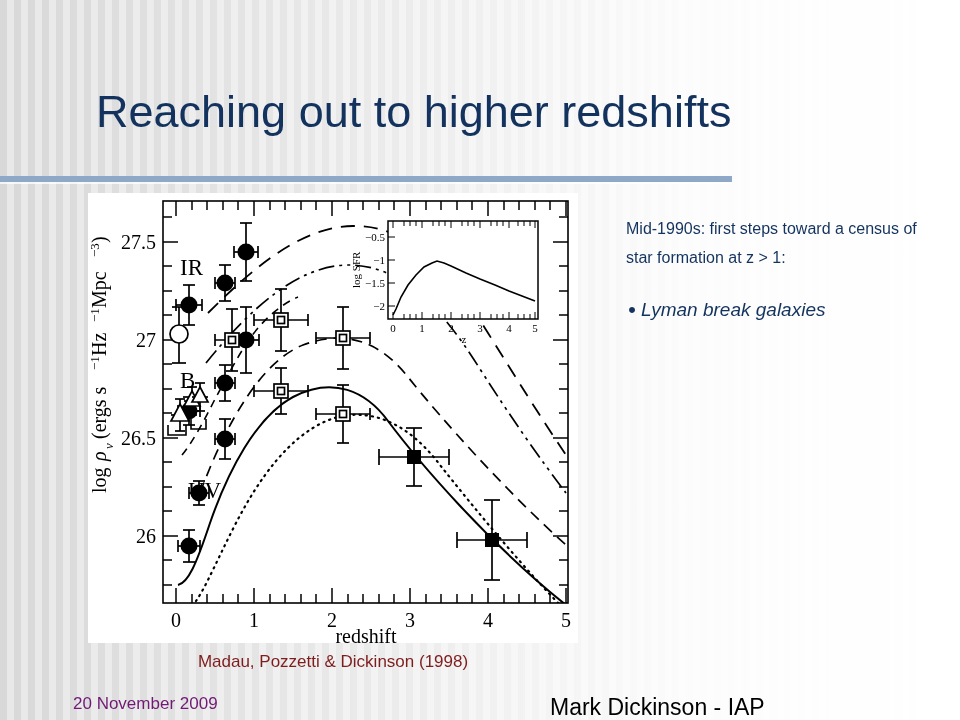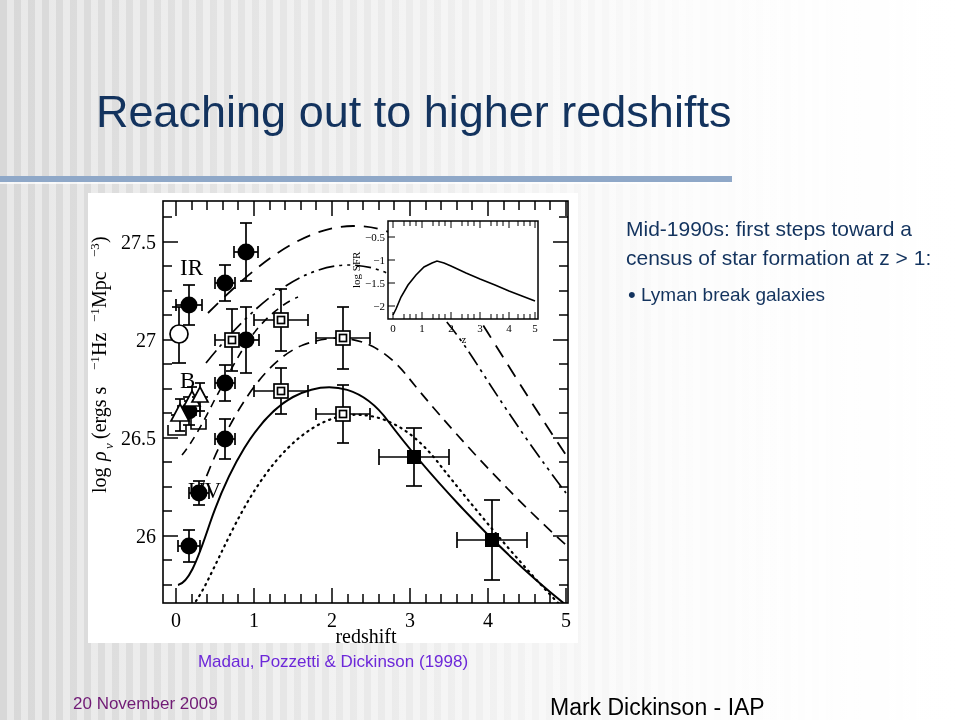--- a/index.html
+++ b/index.html
@@ -39,30 +39,30 @@
     background:rgba(255,255,255,0.75);
   }
   
   #figure-panel{
     position:absolute;left:88px;top:193px;width:490px;height:450px;
     background:#ffffff;
   }
   #figure-svg{display:block;width:490px;height:450px;}
   #figure-caption{
     position:absolute;left:88px;top:652px;width:490px;
-    text-align:center;font-size:17px;color:#6d28d9;white-space:nowrap;
+    text-align:center;font-size:17px;color:#7f1d1d;white-space:nowrap;
   }
   
   #body-text{
     position:absolute;left:626px;top:214px;width:320px;color:#13335e;
   }
   #body-lead{
-    font-size:21px;line-height:29px;
-  }
-  #bullets{margin-top:10px;}
+    font-size:16px;line-height:29px;
+  }
+  #bullets{margin-top:25px;font-style:italic;}
   .bullet-row{
     display:block;font-size:19px;line-height:25px;white-space:nowrap;
   }
   .b1{padding-left:2px;}
   .b1 .dot{font-size:22px;vertical-align:-1px;}
   .b1cont{padding-left:24px;display:block;}
   .b2{padding-left:2px;}
   .b2 .dot{font-size:17px;vertical-align:0px;}
   
   #footer-date{

